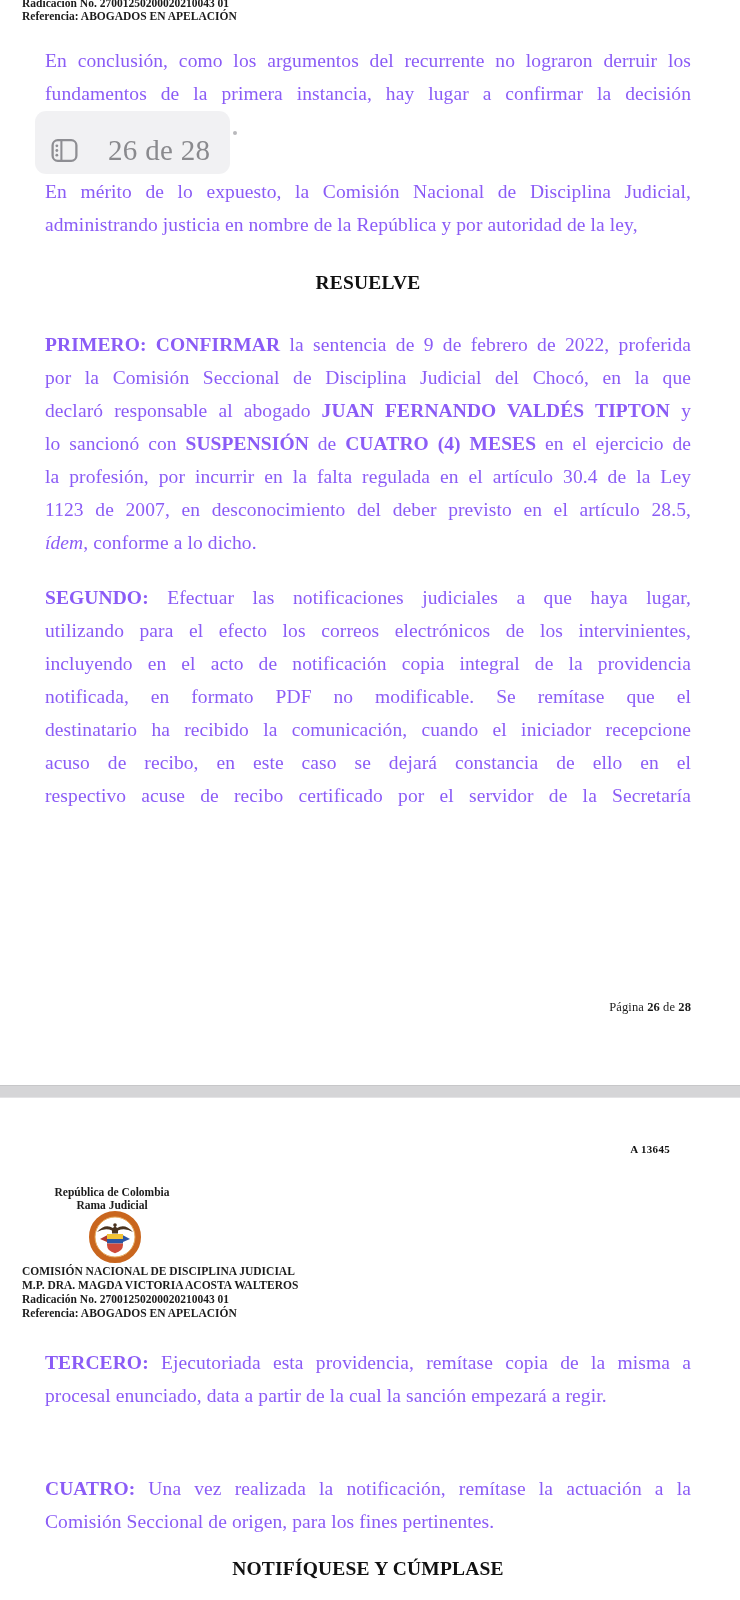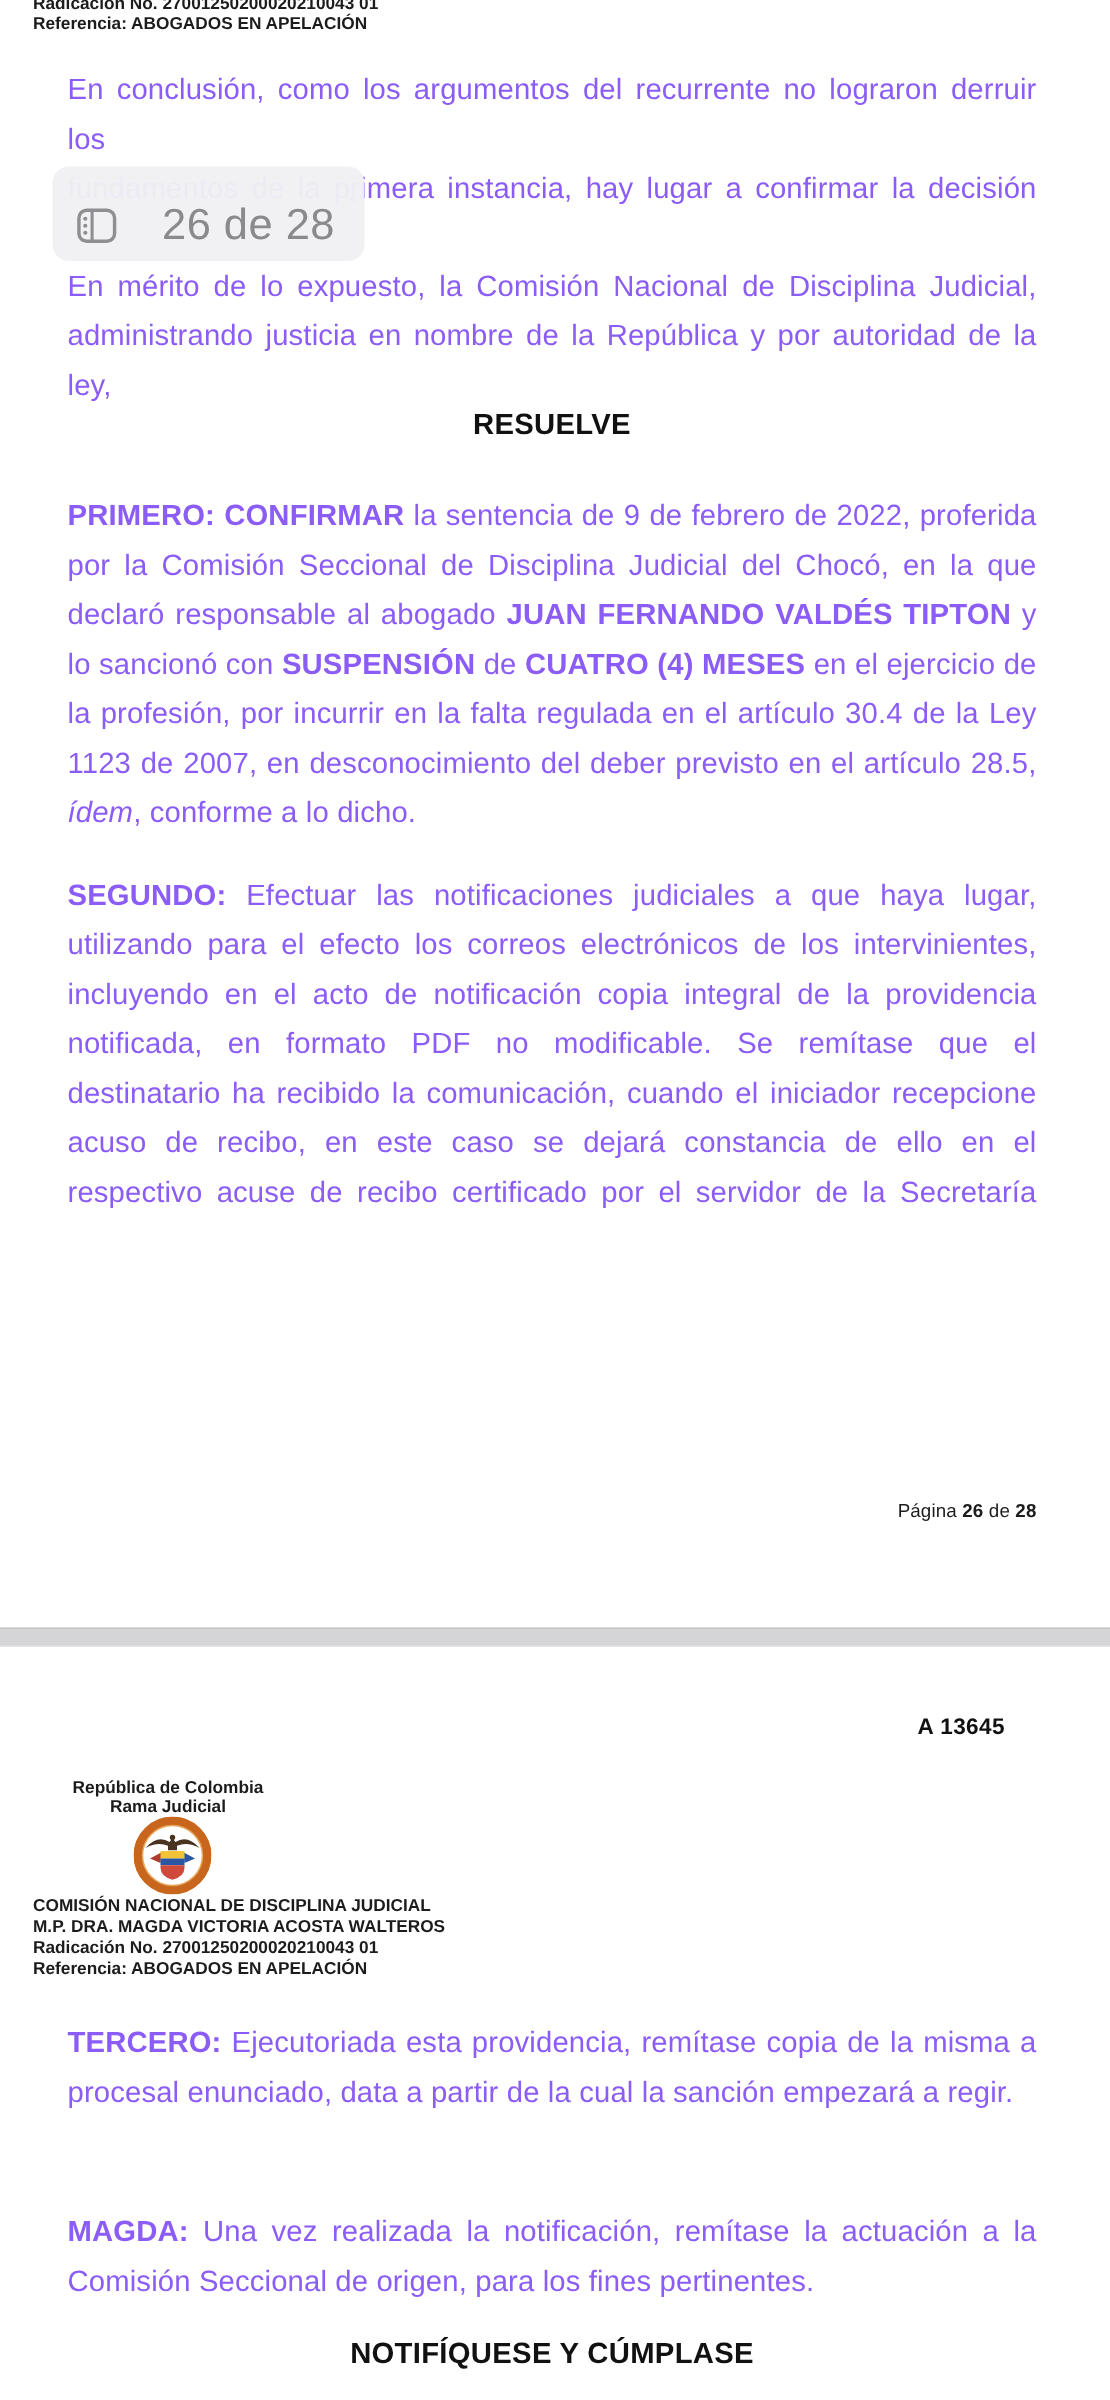--- a/index.html
+++ b/index.html
@@ -1,19 +1,19 @@
 <!DOCTYPE html>
 <html><head>
 <meta charset="utf-8">
 <style>
   html,body{margin:0;padding:0;background:#ffffff;}
   .viewer{
     position:relative;width:740px;height:1600px;overflow:hidden;
     background:#ffffff;color:#141414;
-    font-family:Liberation Sans, sans-serif;
+    font-family:Liberation Serif, serif;
   }
   .b{font-weight:bold;}
   .i{font-style:italic;margin-top:17px;}
   
   .tline{text-align:justify;text-align-last:justify;}
   .tline.last{text-align-last:left;}
   .body-block{
     position:absolute;left:45px;width:646px;
     font-size:19.5px;line-height:33px;letter-spacing:.1px;color:#8b5cf6;
   }
@@ -42,21 +42,21 @@
   }
   
   .page-gap{
     position:absolute;left:0;top:1085px;width:740px;height:13px;
     background:#d5d5d7;border-top:1px solid #c7c7c9;border-bottom:1px solid #e3e3e5;
     box-sizing:border-box;
   }
   
   .doc-code{
     position:absolute;right:70px;top:1143px;
-    font-size:15px;font-weight:bold;color:#111;letter-spacing:.3px;
+    font-size:11px;font-weight:bold;color:#111;letter-spacing:.3px;
   }
   .letterhead-top{
     position:absolute;left:22px;top:1186px;width:180px;text-align:center;
     font-size:11.5px;line-height:13px;font-weight:bold;color:#1c1c1c;
   }
   .emblem{position:absolute;left:89px;top:1211px;width:52px;height:52px;}
   .letterhead-lines{
     position:absolute;left:22px;top:1264px;
     font-size:11.5px;line-height:14px;font-weight:bold;color:#1c1c1c;
   }
@@ -154,20 +154,20 @@
       <div>Radicación No. 27001250200020210043 01</div>
       <div>Referencia: ABOGADOS EN APELACIÓN</div>
     </div>
 
     <div class="body-block" style="top:1346px">
         <div class="tline"><span class="b">TERCERO:</span><span> Ejecutoriada esta providencia, remítase copia de la misma a</span></div>
         <div class="tline last"><span>procesal enunciado, data a partir de la cual la sanción empezará a regir.</span></div>
       </div>
 
     <div class="body-block" style="top:1472px">
-        <div class="tline"><span class="b">MAGDA:</span><span> Una vez realizada la notificación, remítase la actuación a la</span></div>
+        <div class="tline"><span class="b">CUATRO:</span><span> Una vez realizada la notificación, remítase la actuación a la</span></div>
         <div class="tline last"><span>Comisión Seccional de origen, para los fines pertinentes.</span></div>
       </div>
 
     <div class="center-heading" style="top:1558px">NOTIFÍQUESE Y CÚMPLASE</div>
   </div>
 
 </div>
 
 </body></html>

